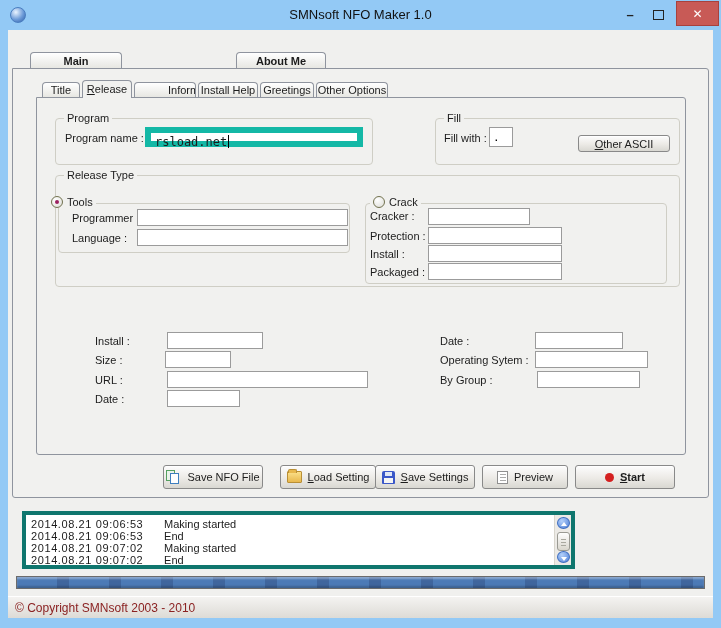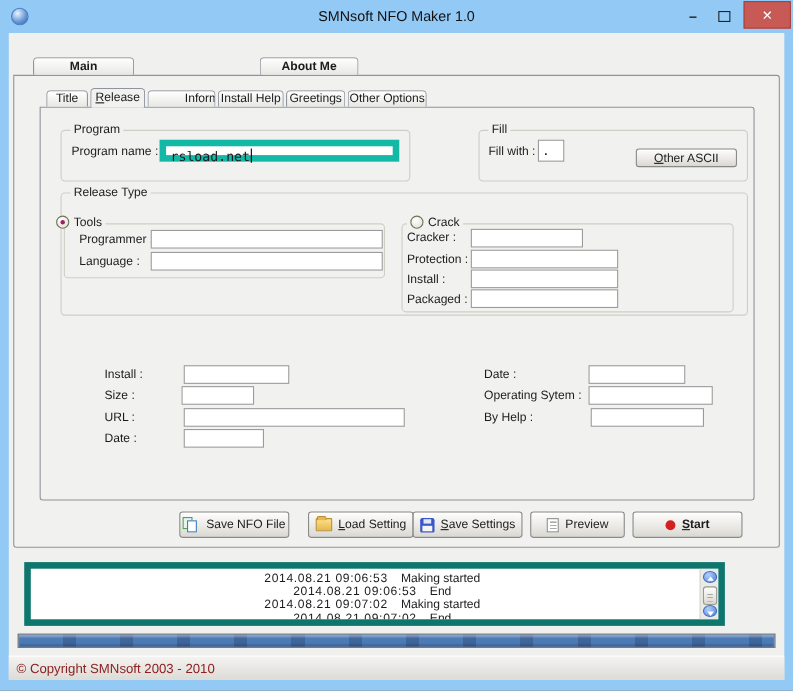--- a/index.html
+++ b/index.html
@@ -70,22 +70,22 @@
     background: #e8b84d; border: 1px solid #b98f35; border-bottom: none; border-radius: 2px 2px 0 0; }
   .ic-floppy { width: 13px; height: 13px; background: #3a57c8; border-radius: 2px 2px 1px 1px; }
   .ic-floppy::before { content: ""; position: absolute; left: 3px; top: 1px; width: 7px; height: 4px; background: #dfe6f5; }
   .ic-floppy::after { content: ""; position: absolute; left: 2px; top: 7px; width: 9px; height: 5px; background: #f4f4f4; }
   .ic-doc { width: 11px; height: 13px; background: #fff; border: 1px solid #8f8f8f; }
   .ic-doc::before { content: ""; position: absolute; left: 2px; top: 2px; width: 6px; height: 7px;
     background: repeating-linear-gradient(#aaa 0 1px, transparent 1px 3px); }
   .ic-dot { width: 9px; height: 9px; border-radius: 50%; background: #d42020; }
 
   
-  .logbox { position: absolute; left: 14px; top: 481px; width: 637px; height: 58px; background: #fff;
-    border: 6px solid #0f766e; overflow: hidden; padding: 3px 18px 0 5px; z-index: 6; text-align: center; }
+  .logbox { position: absolute; left: 14px; top: 481px; width: 553px; height: 58px; background: #fff;
+    border: 4px solid #0f766e; overflow: hidden; padding: 3px 18px 0 5px; z-index: 6; }
   .log-row { height: 12px; line-height: 12px; white-space: nowrap; }
   .log-time { display: inline-block; width: 130px; letter-spacing: 0.6px; }
 
   
   .vscroll { position: absolute; right: 0; top: 0; bottom: 0; width: 17px; background: #eceae6;
     border-left: 1px solid #d8d5cd; display: flex; flex-direction: column; align-items: center; }
   .sb-btn { width: 13px; height: 13px; margin-top: 2px; border-radius: 50%; border: 1px solid #3f6fc0;
     background: radial-gradient(circle at 35% 30%, #b3d0fa, #5181d8); position: relative; }
   .sb-arr { position: absolute; left: 3px; width: 0; height: 0; border-left: 3.5px solid transparent; border-right: 3.5px solid transparent; }
   .sb-arr.up { top: 4px; border-bottom: 4px solid #fff; }
@@ -209,21 +209,21 @@
     <input class="txt" style="left: 157px; top: 321px; width: 66px;">
     <span class="lbl" style="left:87px; top:344px;">URL :</span>
     <input class="txt" style="left: 159px; top: 341px; width: 201px;">
     <span class="lbl" style="left:87px; top:363px;">Date :</span>
     <input class="txt" style="left: 159px; top: 360px; width: 73px;">
 
     <span class="lbl" style="left:432px; top:305px;">Date :</span>
     <input class="txt" style="left: 527px; top: 302px; width: 88px;">
     <span class="lbl" style="left:432px; top:324px;">Operating Sytem :</span>
     <input class="txt" style="left: 527px; top: 321px; width: 113px;">
-    <span class="lbl" style="left:432px; top:344px;">By Help :</span>
+    <span class="lbl" style="left:432px; top:344px;">By Group :</span>
     <input class="txt" style="left: 529px; top: 341px; width: 103px;">
 
     <div class="btn" style="left:155px; top:435px; width:100px;">
       <span class="ic ic-pages">
           <i class="b"></i>
           <i class="f"></i>
         </span>
       <span>Save NFO File</span>
     </div>
     <div class="btn" style="left:272px; top:435px; width:96px;">

